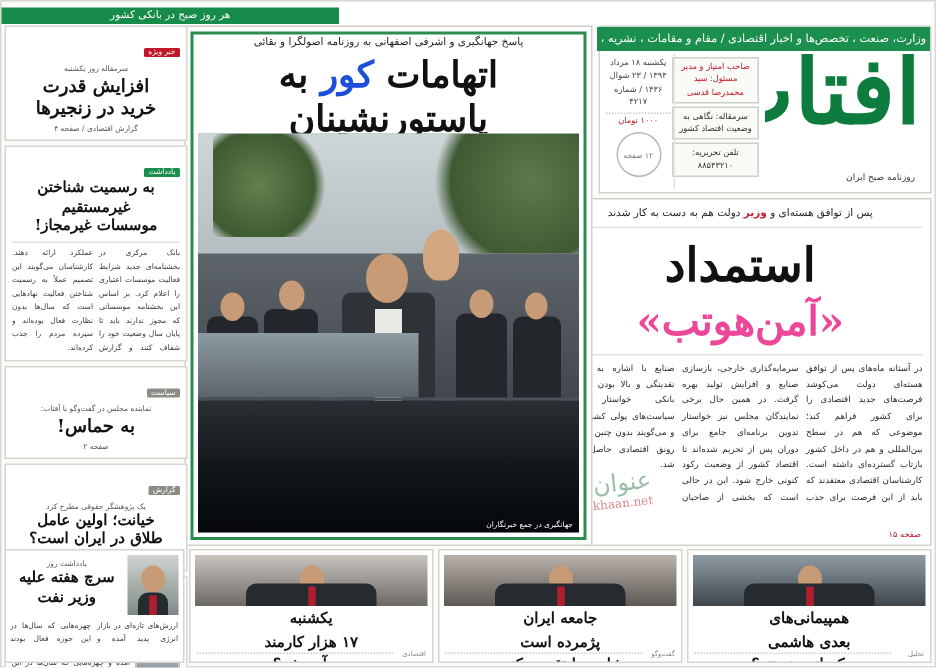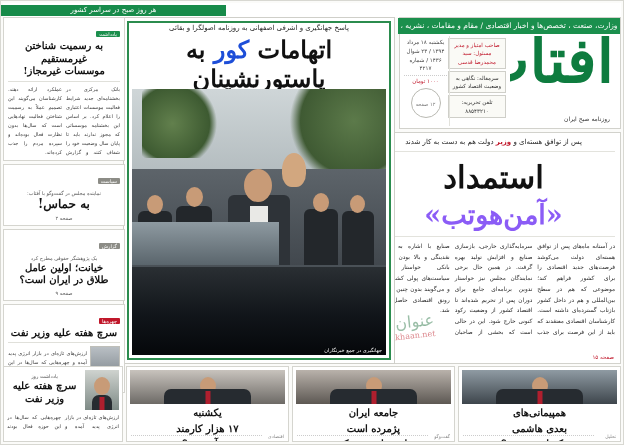--- a/index.html
+++ b/index.html
@@ -99,21 +99,21 @@
     border-bottom: 1px solid #e3e3dd; padding-bottom: 3px;
   }
   .lead-kicker b { color: #c0172a; }
   .lead-head {
     font-family: "DejaVu Serif", serif;
     font-size: 31px; font-weight: bold; color: #111;
     text-align: center; line-height: 1.12; margin: 8px 0 4px;
   }
   .lead-head2 {
     font-family: "DejaVu Serif", serif;
-    font-size: 27px; font-weight: bold; color: #8b5cf6;
+    font-size: 27px; font-weight: bold; color: #ec4899;
     text-align: center; line-height: 1.15; margin-bottom: 6px;
   }
   .lead-body {
     font-size: 5.8px; color: #2a2a2a; line-height: 1.85;
     text-align: justify;
     column-count: 3; column-gap: 5px;
     border-top: 1px solid #e3e3dd; padding-top: 4px;
     max-height: 118px; overflow: hidden;
   }
   .lead-more {
@@ -269,21 +269,21 @@
     font-size:4.6px; color:#fff; background:#1b8f4d; padding:0 3px;
   }
   .bs-pill.red { background:#c0172a; }
 </style>
 </head>
 <body>
 
 <div class="page">
 
   <div class="top-banner">
-    <div class="banner-strip">هر روز صبح در سراسر کشور</div>
+    <div class="banner-strip">هر روز صبح در بانکی کشور</div>
   </div>
 
   <div class="masthead">
     <div class="masthead-green">وزارت، صنعت ، تخصص‌ها و اخبار اقتصادی / مقام و مقامات ، نشریه ، دست‌آوردها و نظام دفاعی و ارزشی</div>
 
     <div class="logo-box">
       <div class="logo-word">آفتاب</div>
       <div class="logo-sub">روزنامه صبح ایران</div>
     </div>
 
@@ -352,20 +352,27 @@
 
         <div class="ph-window"></div>
         <div class="ph-car"></div>
         <div class="ph-caption">جهانگیری در جمع خبرنگاران</div>
       </div>
     </div>
   </div>
 
   <div class="left-col">
 
+    <div class="side-item">
+      <span class="si-label red">خبر ویژه</span>
+      <div class="si-sub">سرمقاله روز یکشنبه</div>
+      <div class="si-head md">افزایش قدرت</div>
+      <div class="si-head md">خرید در زنجیرها</div>
+      <div class="si-sub">گزارش اقتصادی / صفحه ۴</div>
+    </div>
 
     <div class="side-item">
       <span class="si-label green">یادداشت</span>
       <div class="si-head sm">به رسمیت شناختن</div>
       <div class="si-head sm red">غیرمستقیم</div>
       <div class="si-head sm">موسسات غیرمجاز!</div>
       <div class="si-rule"></div>
       <div class="si-body">بانک مرکزی در بخشنامه‌ای جدید شرایط فعالیت موسسات اعتباری را اعلام کرد. بر اساس این بخشنامه موسساتی که مجوز ندارند باید تا پایان سال وضعیت خود را شفاف کنند و گزارش عملکرد ارائه دهند. کارشناسان می‌گویند این تصمیم عملاً به رسمیت شناختن فعالیت نهادهایی است که سال‌ها بدون نظارت فعال بوده‌اند و سپرده مردم را جذب کرده‌اند.</div>
     </div>
 

